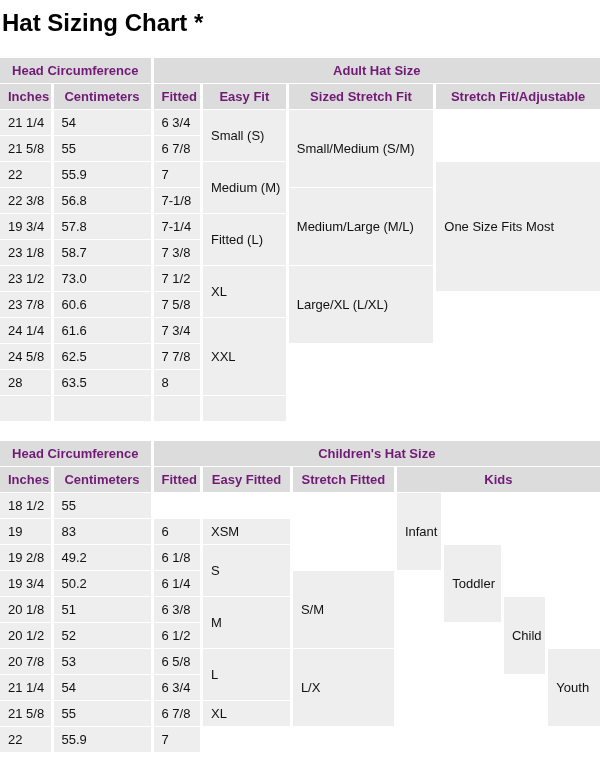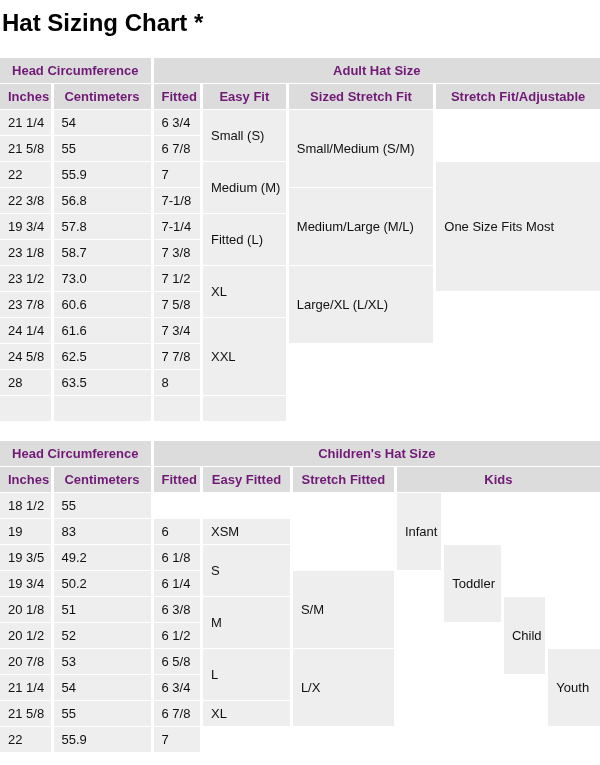--- a/index.html
+++ b/index.html
@@ -204,21 +204,21 @@
         <td>19</td>
         <td>83</td>
         <td>6</td>
         <td>XSM</td>
         <td class="absent"></td>
         <td class="absent"></td>
         <td class="absent"></td>
         <td class="absent"></td>
       </tr>
       <tr>
-        <td>19 3/5</td>
+        <td>19 2/8</td>
         <td>49.2</td>
         <td>6 1/8</td>
         <td rowspan="2">S</td>
         <td class="absent"></td>
         <td rowspan="3">Toddler</td>
         <td class="absent"></td>
         <td class="absent"></td>
       </tr>
       <tr>
         <td>19 3/4</td>

